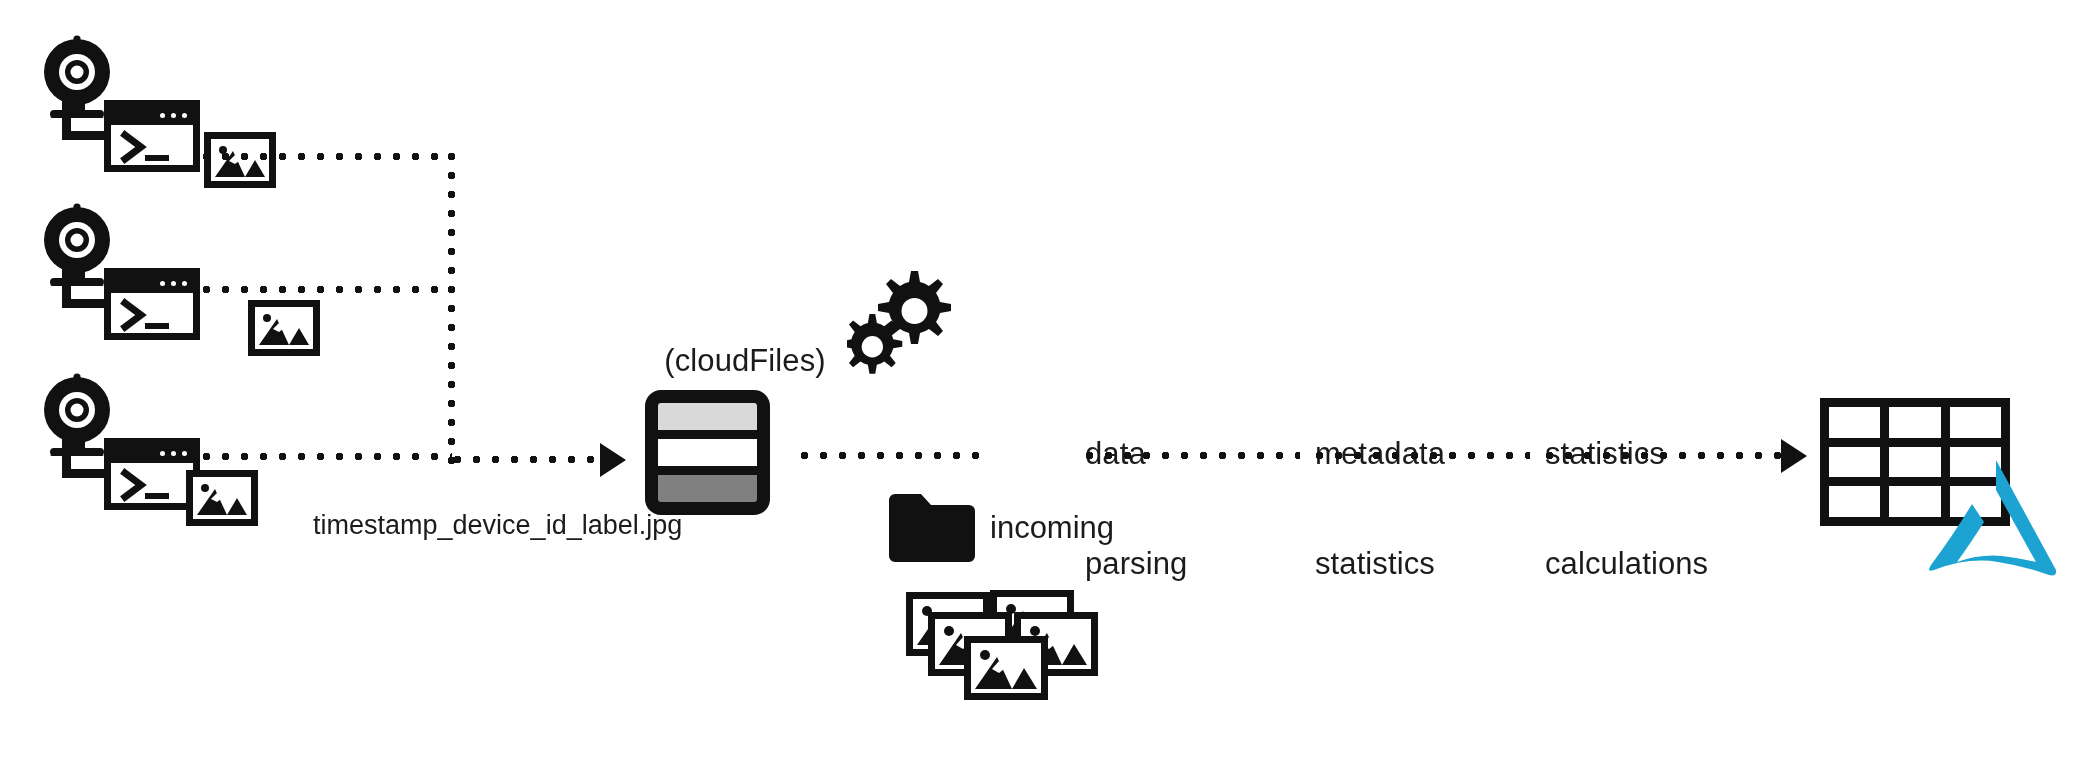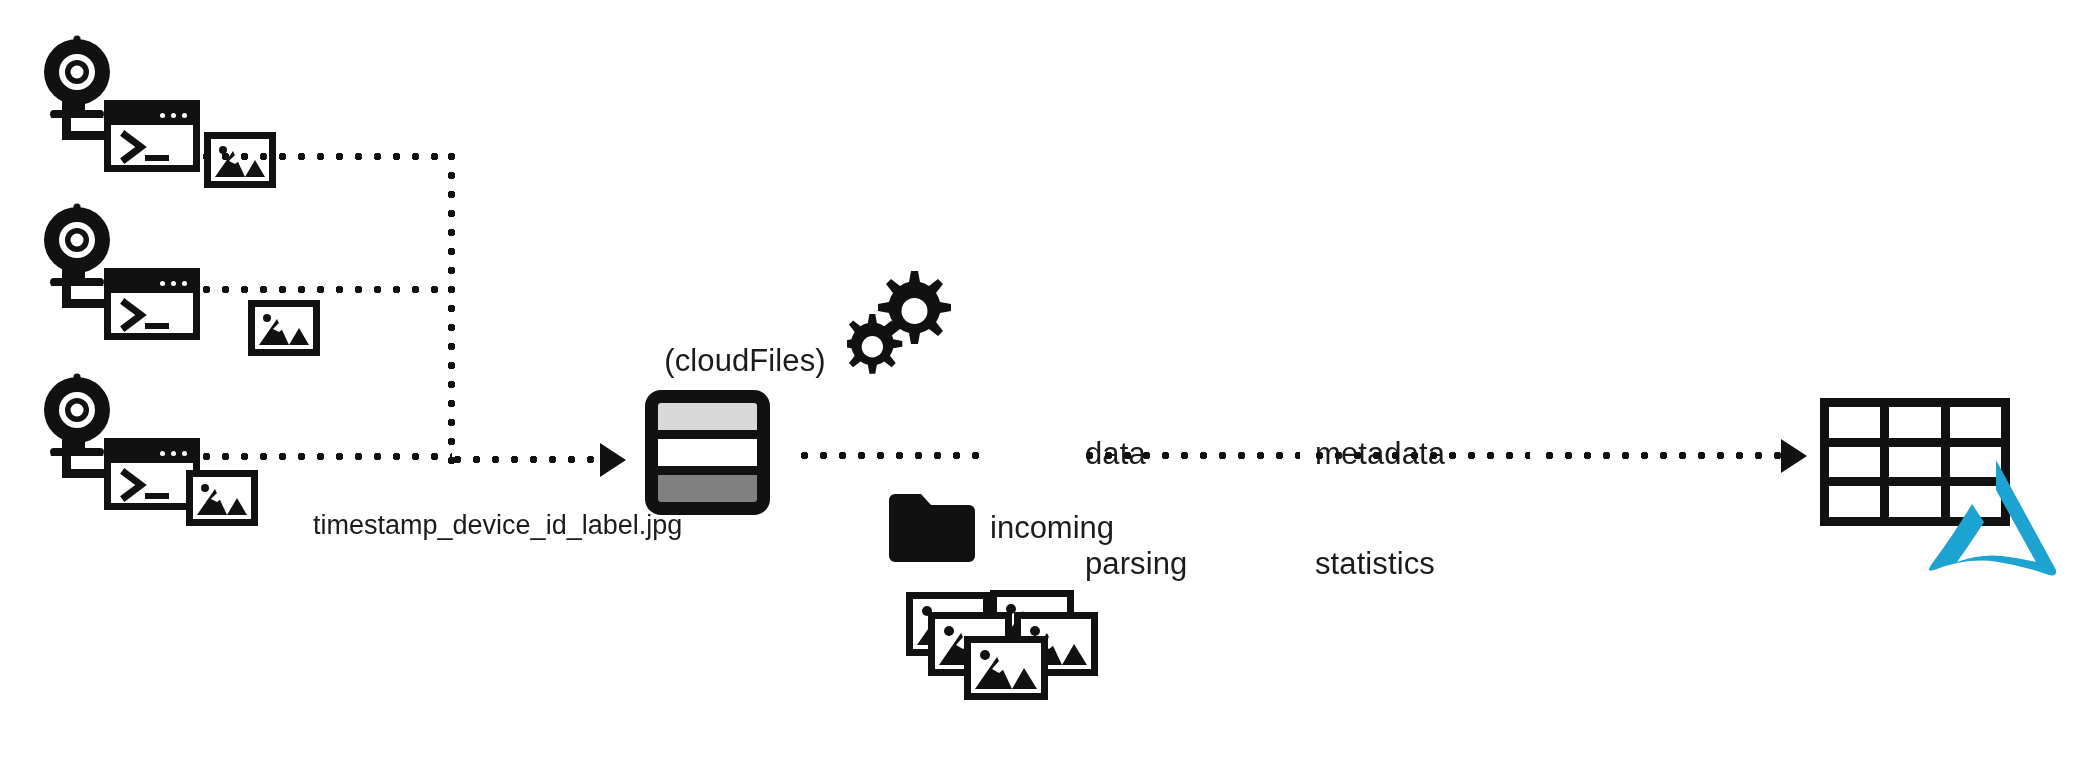--- a/index.html
+++ b/index.html
@@ -359,20 +359,24 @@
     <div>parsing</div>
   </div>
   <div class="abs dotrow" style="left:1085px;top:451px;width:215px;"></div>
 
   <div class="abs lbl lbl-stage" style="left:1315px;top:363px;">
     <div>metadata</div>
     <div>statistics</div>
   </div>
   <div class="abs dotrow" style="left:1315px;top:451px;width:215px;"></div>
 
+  <div class="abs lbl lbl-stage" style="left:1545px;top:363px;">
+    <div>statistics</div>
+    <div>calculations</div>
+  </div>
   <div class="abs dotrow" style="left:1545px;top:451px;width:238px;"></div>
   <div class="abs arrowhead" style="left:1781px;top:439px;"></div>
 
   <div class="abs" style="left:1820px;top:398px;width:250px;height:230px;">
     <div class="abs grid" style="left:0;top:0;">
       <div class="grid-cell"></div>
       <div class="grid-cell"></div>
       <div class="grid-cell"></div>
       <div class="grid-cell"></div>
       <div class="grid-cell"></div>

